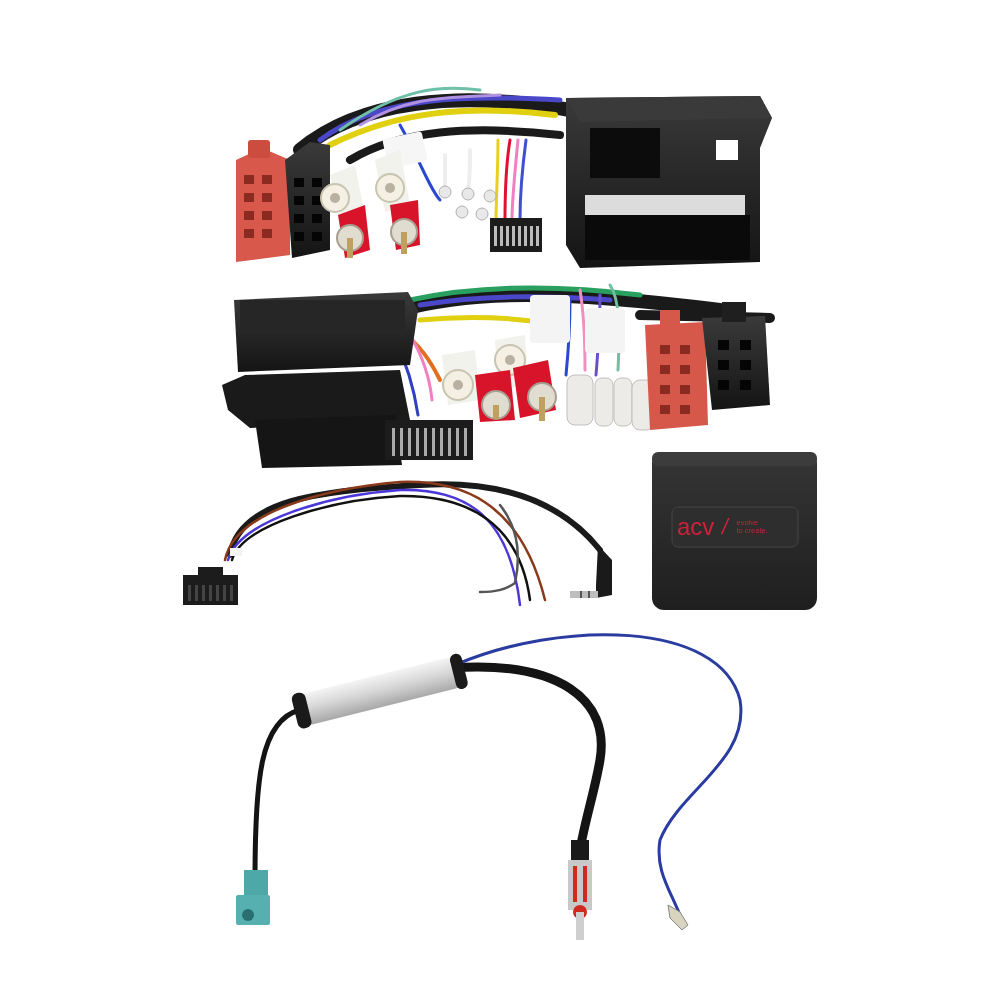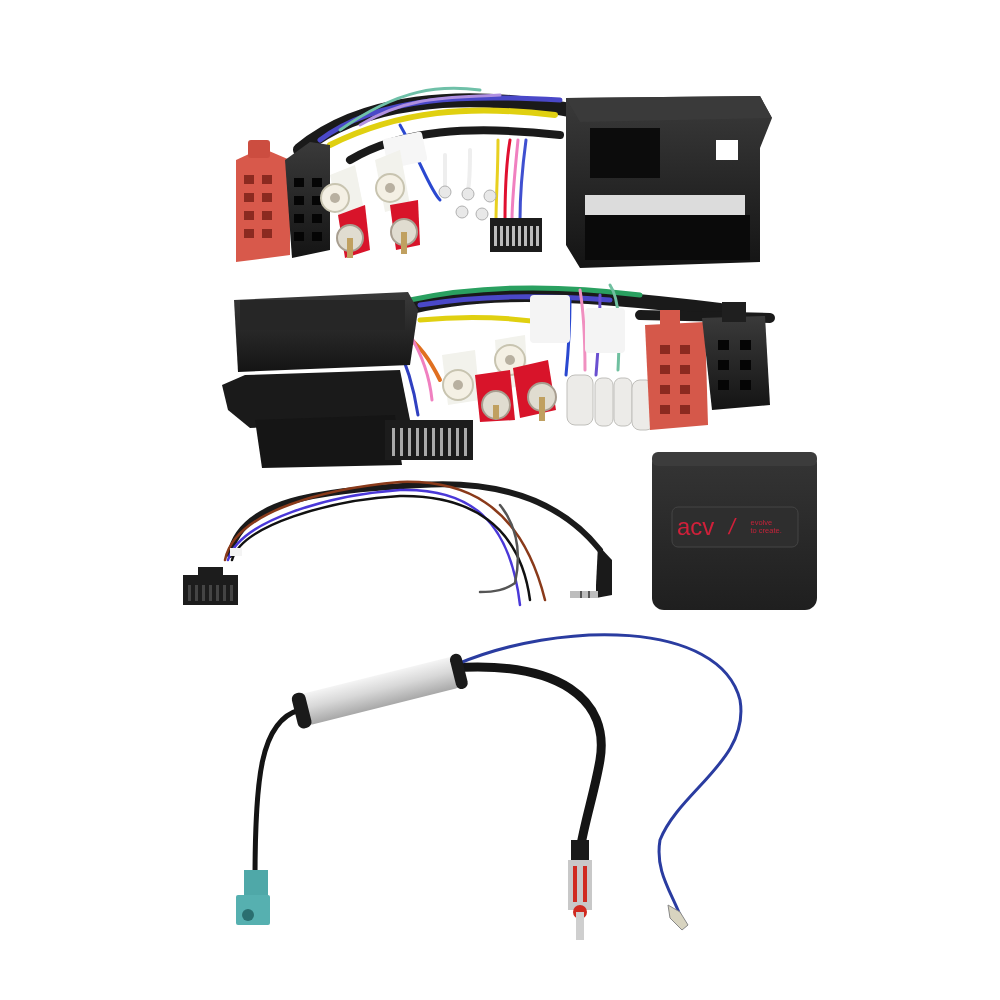--- a/index.html
+++ b/index.html
@@ -1,20 +1,20 @@
 <!DOCTYPE html>
 <html><head>
 <meta charset="utf-8">
 <style>
   html, body { margin:0; padding:0; background:#ffffff; }
   body { width:1000px; height:1000px; position:relative; overflow:hidden; font-family:"Liberation Sans", sans-serif; }
   .photo { position:absolute; left:0; top:0; width:1000px; height:1000px; }
   .brand-label {
     position:absolute; left:677px; top:510px; width:118px; height:34px;
-    display:flex; align-items:center; gap:15px;
+    display:flex; align-items:center; gap:8px;
   }
   .brand-acv { color:#d0203a; font-family:"Liberation Sans", sans-serif; font-size:24px; letter-spacing:0px; line-height:1; }
   .brand-slash { color:#d0203a; font-size:22px; line-height:1; transform:skewX(-10deg); }
   .brand-tag { display:flex; flex-direction:column; color:#c4233a; font-size:7.5px; line-height:8px; font-family:"Liberation Sans", sans-serif; }
 </style>
 </head>
 <body>
 
 <svg class="photo" viewBox="0 0 1000 1000" xmlns="http://www.w3.org/2000/svg">
   <defs>

